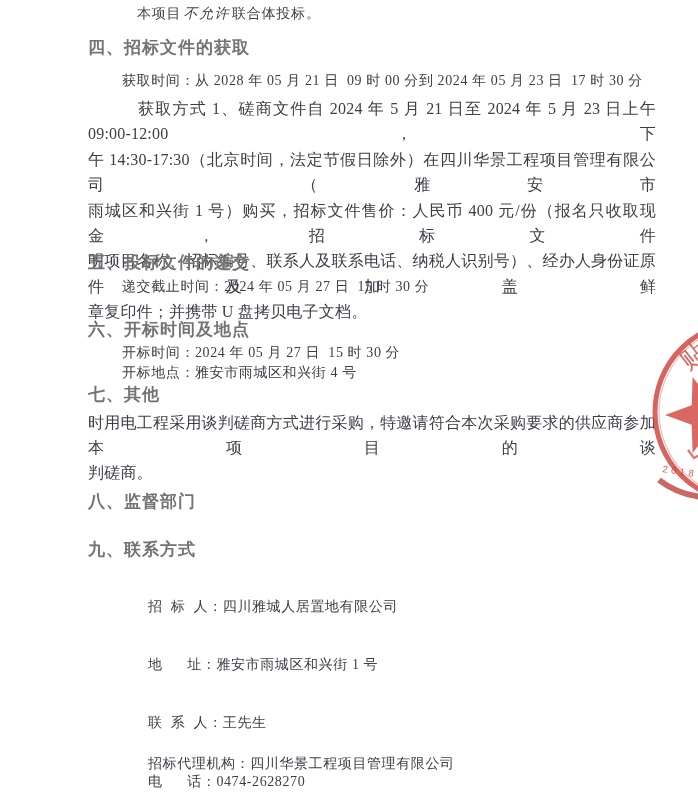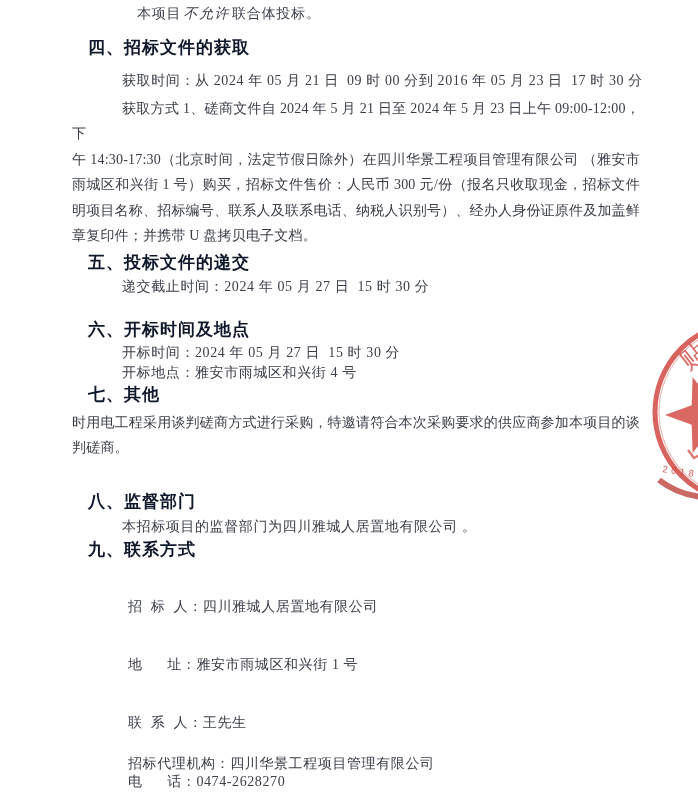--- a/index.html
+++ b/index.html
@@ -11,32 +11,32 @@
     font-family:"Liberation Serif","DejaVu Serif",serif;
     color:#3a3e47;
   }
   .blk{position:absolute;white-space:pre;}
   .heading{
     left:88px;
     font-family:"Liberation Sans","DejaVu Sans",sans-serif;
     font-weight:700;
     font-size:17px;
     line-height:30px;
-    color:#0f172a;
+    color:#737373;
     letter-spacing:1px;
   }
   .bodyline{
     left:122px;
     font-size:14px;
     line-height:22px;
     letter-spacing:0.6px;
   }
   .para{
-    left:72px;width:568px;
-    font-size:14px;
+    left:88px;width:568px;
+    font-size:16px;
     letter-spacing:0.2px;
     white-space:normal;
   }
   .para .pline{
     line-height:25.4px;
     white-space:pre;
   }
   .para .j{
     text-align:justify;
     text-align-last:justify;
@@ -48,57 +48,56 @@
     left:137px;top:1px;
     font-size:14px;line-height:26px;
     letter-spacing:0.8px;
   }
   .intro .em{font-style:italic;margin:0 2px;letter-spacing:1.5px;}
   .contact{
     left:128px;
     font-size:14px;
     letter-spacing:0.6px;
   }
-  .contact .cline{line-height:26.2px;white-space:pre;}
+  .contact .cline{line-height:26.2px;white-space:pre;margin-left:20px;}
   .agency .cline{line-height:26.5px;white-space:pre;}
   .s7lines .pline{line-height:25px;}
   .stamp{position:absolute;left:600px;top:295px;pointer-events:none;}
 </style>
 </head>
 <body>
 
 <div class="page">
 
   <div class="blk intro"><span>本项目</span><span class="em">不允许</span><span>联合体投标。</span></div>
 
   <div class="blk heading" style="top:33px">四、招标文件的获取</div>
-  <div class="blk bodyline" style="top:67px;line-height:27px">获取时间：从 2024 年 05 月 21 日  09 时 00 分到 2016 年 05 月 23 日  17 时 30 分</div>
+  <div class="blk bodyline" style="top:67px;line-height:27px">获取时间：从 2028 年 05 月 21 日  09 时 00 分到 2024 年 05 月 23 日  17 时 30 分</div>
   <div class="blk para" style="top:96px">
     <div class="pline j indent50">获取方式 1、磋商文件自 2024 年 5 月 21 日至 2024 年 5 月 23 日上午 09:00-12:00，下</div>
     <div class="pline j">午 14:30-17:30（北京时间，法定节假日除外）在四川华景工程项目管理有限公司 （雅安市</div>
-    <div class="pline j">雨城区和兴街 1 号）购买，招标文件售价：人民币 300 元/份（报名只收取现金，招标文件</div>
+    <div class="pline j">雨城区和兴街 1 号）购买，招标文件售价：人民币 400 元/份（报名只收取现金，招标文件</div>
     <div class="pline j">明项目名称、招标编号、联系人及联系电话、纳税人识别号）、经办人身份证原件及加盖鲜</div>
     <div class="pline">章复印件；并携带 U 盘拷贝电子文档。</div>
   </div>
 
   <div class="blk heading" style="top:248px">五、投标文件的递交</div>
   <div class="blk bodyline" style="top:276px">递交截止时间：2024 年 05 月 27 日  15 时 30 分</div>
 
   <div class="blk heading" style="top:315px">六、开标时间及地点</div>
   <div class="blk bodyline" style="top:342px">开标时间：2024 年 05 月 27 日  15 时 30 分</div>
   <div class="blk bodyline" style="top:362px">开标地点：雅安市雨城区和兴街 4 号</div>
 
   <div class="blk heading" style="top:380px">七、其他</div>
   <div class="blk para s7lines" style="top:410px">
     <div class="pline j">时用电工程采用谈判磋商方式进行采购，特邀请符合本次采购要求的供应商参加本项目的谈</div>
     <div class="pline">判磋商。</div>
   </div>
 
   <div class="blk heading" style="top:487px">八、监督部门</div>
-  <div class="blk bodyline" style="top:516px">本招标项目的监督部门为四川雅城人居置地有限公司 。</div>
 
   <div class="blk heading" style="top:535px">九、联系方式</div>
   <div class="blk contact" style="top:562px">
     <div class="cline">招  标  人：四川雅城人居置地有限公司</div>
     <div class="cline">地      址：雅安市雨城区和兴街 1 号</div>
     <div class="cline">联  系  人：王先生</div>
     <div class="cline">电      话：0474-2628270</div>
     
   </div>
   <div class="blk contact agency" style="top:719px">

